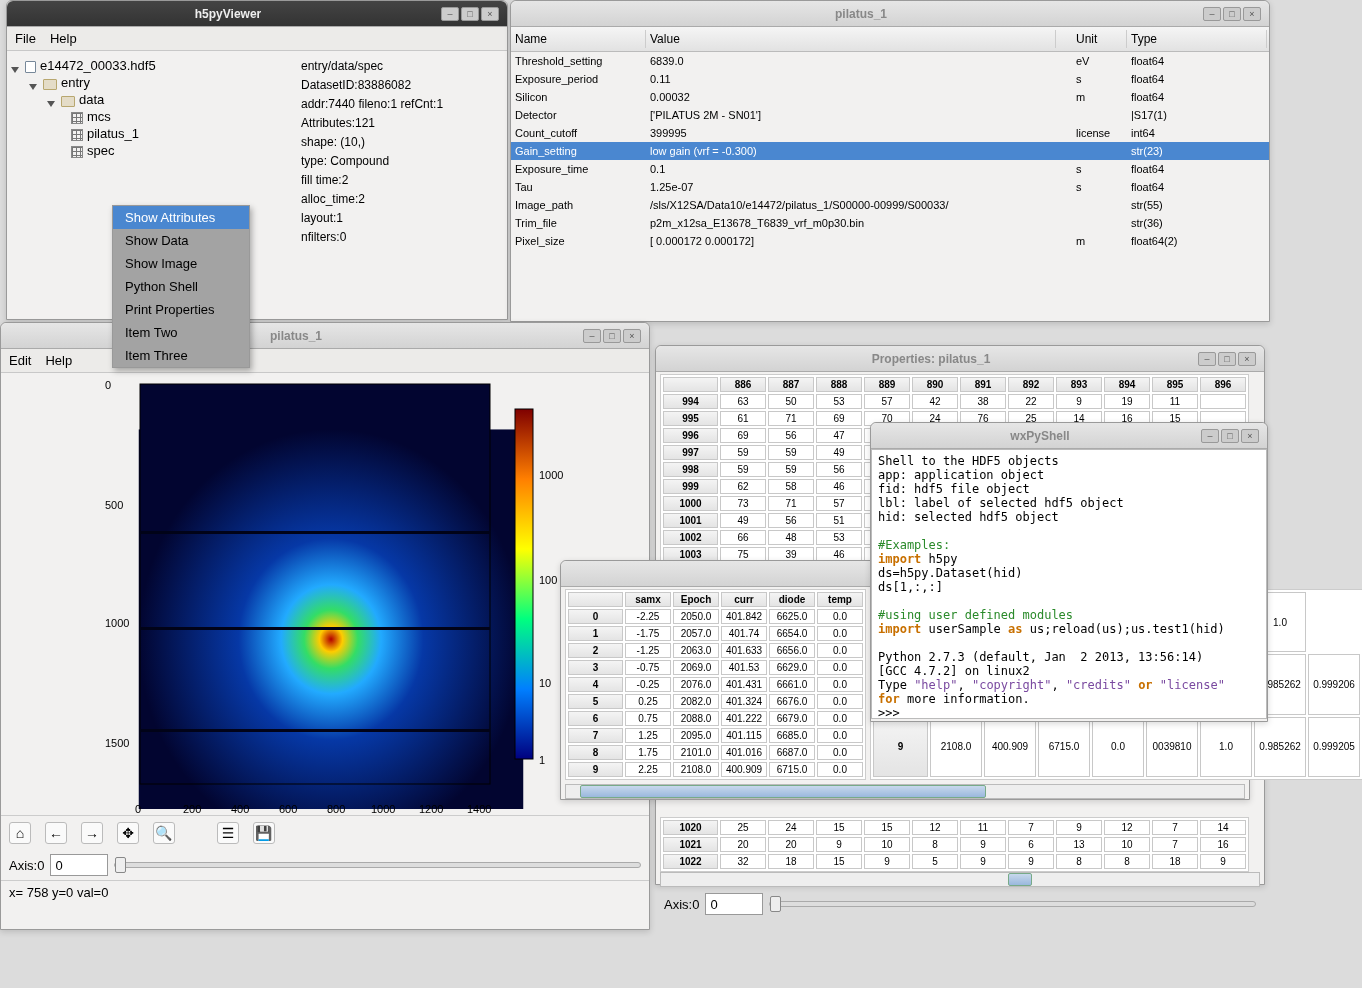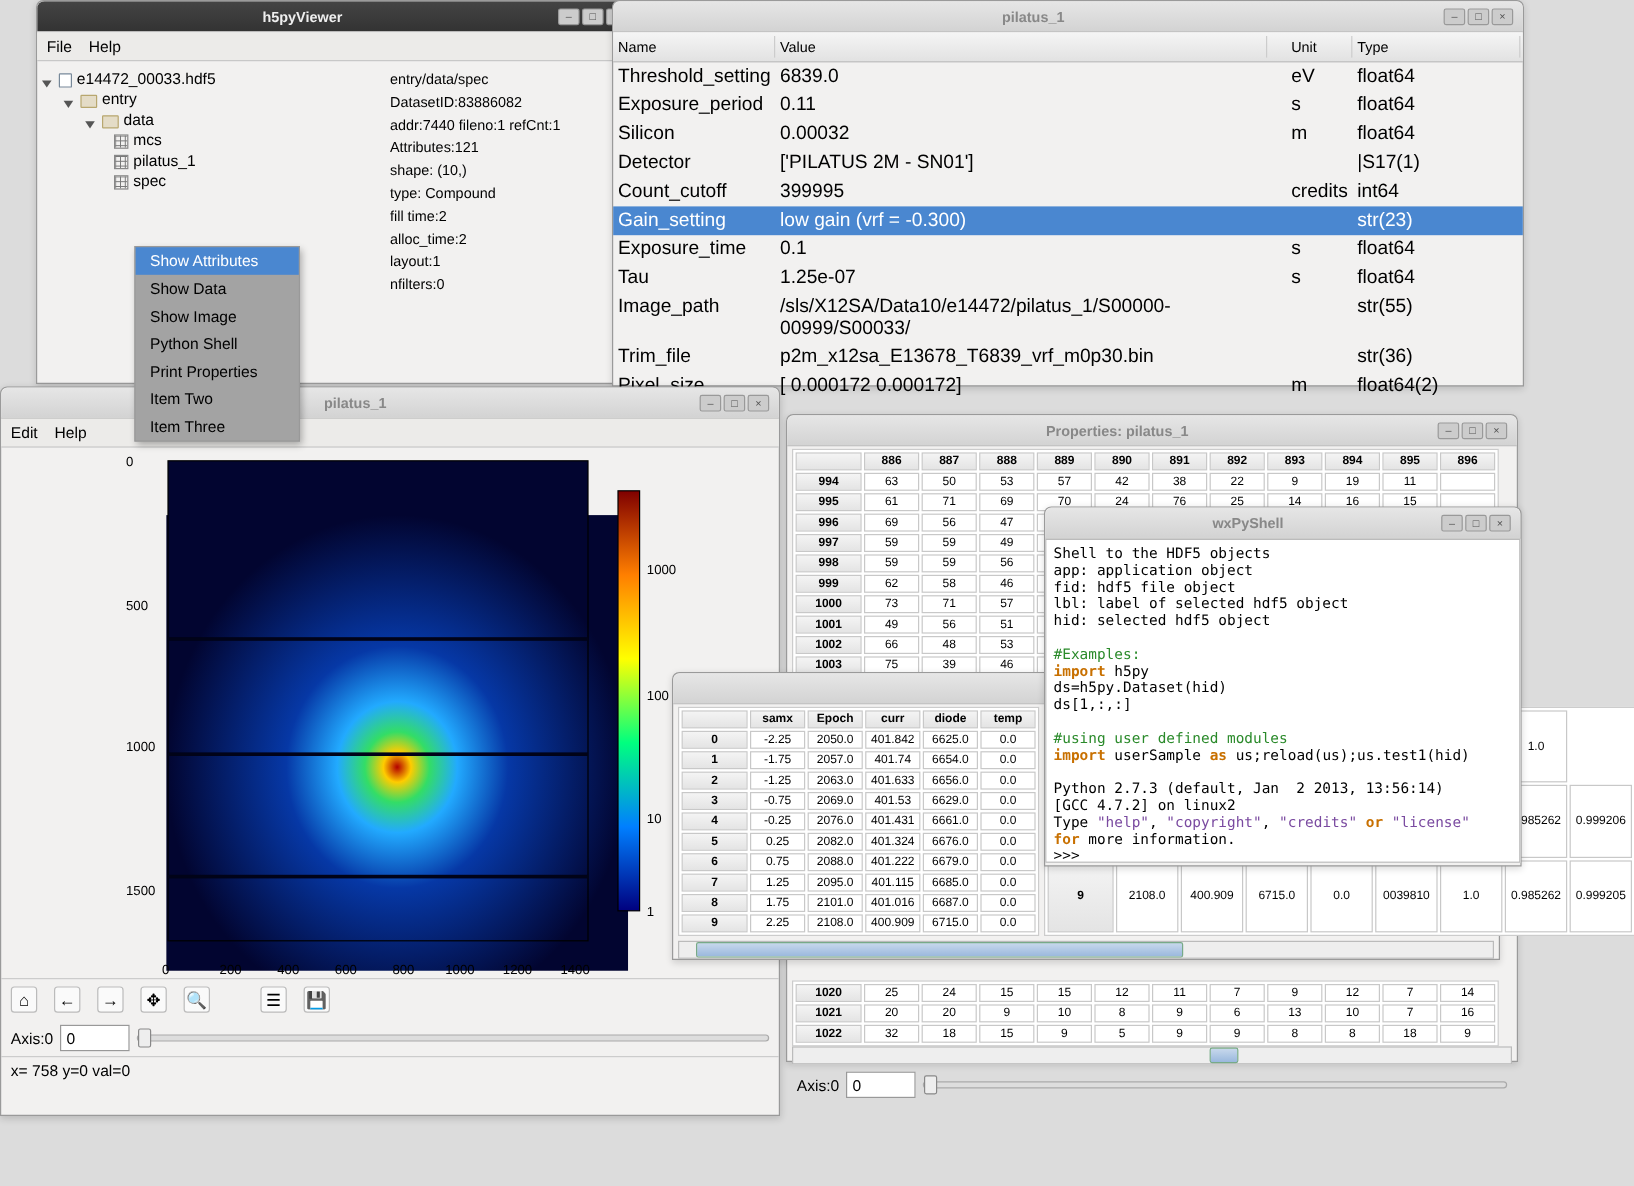--- a/index.html
+++ b/index.html
@@ -7,40 +7,40 @@
 .window { position: absolute; background: #f2f1f0; border: 1px solid #9a9a9a; border-radius: 6px 6px 0 0; box-shadow: 0 2px 6px rgba(0,0,0,.15); }
 .titlebar { height: 26px; background: linear-gradient(#e6e6e6,#d3d3d3); border-bottom: 1px solid #aaa; display: flex; align-items: center; padding: 0 8px; border-radius: 6px 6px 0 0; }
 .titlebar.active { background: linear-gradient(#444,#333); color: #eee; }
 .titlebar .title { flex: 1; text-align: center; color: #888; font-weight: bold; font-size: 12px; }
 .titlebar.active .title { color: #eee; }
 .wincontrols { display: flex; gap: 2px; }
 .winbtn { width: 18px; height: 14px; background: #ccc; border: 1px solid #999; font-size: 9px; display: flex; align-items: center; justify-content: center; border-radius: 2px; color:#555;}
 .menubar { display: flex; gap: 14px; padding: 4px 8px; border-bottom: 1px solid #c8c8c8; background: #ecebe9; font-size: 13px; }
 .menubar span { cursor: default; }
 
-#h5pyviewer { left: 6px; top: 0; width: 502px; height: 320px; margin-left: 24px; }
+#h5pyviewer { left: 6px; top: 0; width: 502px; height: 320px; }
 #h5pyviewer .body { display: flex; height: calc(100% - 52px); }
 .tree { width: 290px; padding: 6px 4px; font-size: 13px; }
 .tree-row { display: flex; align-items: flex-end; gap: 4px; padding: 1px 0; }
 .tree-indent1 { padding-left: 18px; } .tree-indent2 { padding-left: 36px; } .tree-indent3 { padding-left: 60px; }
 .triangle { display:inline-block; width:0;height:0;border-left:4px solid transparent;border-right:4px solid transparent;border-top:6px solid #555; margin-right:2px;}
 .foldericon { width:14px;height:11px;background:#e4dcc7;border:1px solid #b8a76f;border-radius:1px; }
 .docicon { width:11px;height:12px;background:#fff;border:1px solid #789;border-radius:1px; }
 .gridicon { width:12px;height:12px;background:linear-gradient(#fff,#fff);border:1px solid #888;background-image:linear-gradient(#777 1px,transparent 1px),linear-gradient(90deg,#777 1px,transparent 1px);background-size:4px 4px;}
 .props { flex:1; padding: 6px 4px; font-size: 12px; line-height: 19px; }
 
 .contextmenu { position:absolute; left:112px; top:205px; width:138px; background:#a3a3a3; border:1px solid #999; box-shadow:2px 3px 6px rgba(0,0,0,.3); z-index:50; font-size:13px;}
 .contextmenu div { padding:4px 12px; }
 .contextmenu div.hl { background:#4a87d0; color:#fff; }
 
 #attrwin { left:510px; top:0; width:760px; height:322px; }
 #attrwin .hdr { display:flex; background:linear-gradient(#f5f5f5,#e2e2e2); border-bottom:1px solid #bbb; font-size:12px; padding:3px 0;}
 #attrwin .hdr div { padding:2px 4px; border-right:1px solid #ccc; }
 .acol0{width:135px;} .acol1{width:410px;} .acol2{width:55px;margin-left:16px;} .acol3{width:140px;}
-.arow { display:flex; font-size:16px; padding:2px 0; }
+.arow { display:flex; font-size:11px; padding:2px 0; }
 .arow div { padding:1px 4px; }
 .arow.hl { background:#4a87d0; color:#fff; }
 
 #imgwin { left:0; top:322px; width:650px; height:608px; }
 .imgplot { position:relative; width:540px; height:430px; margin:6px auto; }
 .ylabel{position:absolute;left:50px;font-size:11px;}
 .xlabel{position:absolute;bottom:-6px;font-size:11px;}
 .toolbar { display:flex; gap:14px; padding:6px 8px; border-top:1px solid #ccc; }
 .tbicon { width:22px; height:22px; border:1px solid #bbb; border-radius:3px; display:flex;align-items:center;justify-content:center;font-size:14px;background:#fafafa;}
 .axisrow { display:flex; align-items:center; gap:6px; padding:4px 8px; font-size:13px;}
@@ -169,21 +169,21 @@
       </div>
       <div class="arow ">
         <div class="acol0">Detector</div>
         <div class="acol1">['PILATUS 2M - SN01']</div>
         <div class="acol2"></div>
         <div class="acol3">|S17(1)</div>
       </div>
       <div class="arow ">
         <div class="acol0">Count_cutoff</div>
         <div class="acol1">399995</div>
-        <div class="acol2">credits</div>
+        <div class="acol2">license</div>
         <div class="acol3">int64</div>
       </div>
       <div class="arow hl">
         <div class="acol0">Gain_setting</div>
         <div class="acol1">low gain (vrf = -0.300)</div>
         <div class="acol2"></div>
         <div class="acol3">str(23)</div>
       </div>
       <div class="arow ">
         <div class="acol0">Exposure_time</div>

